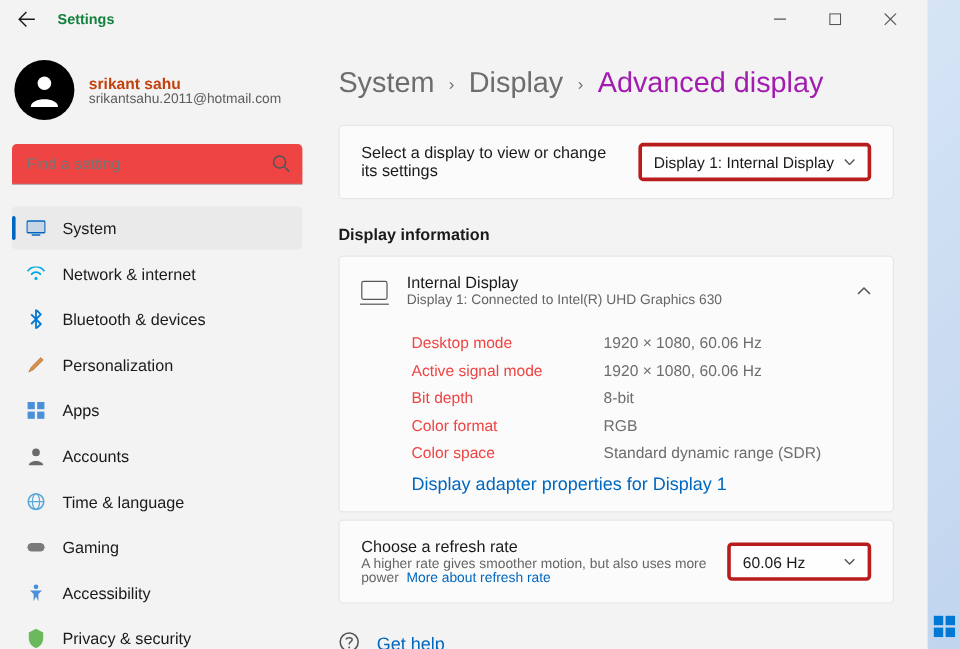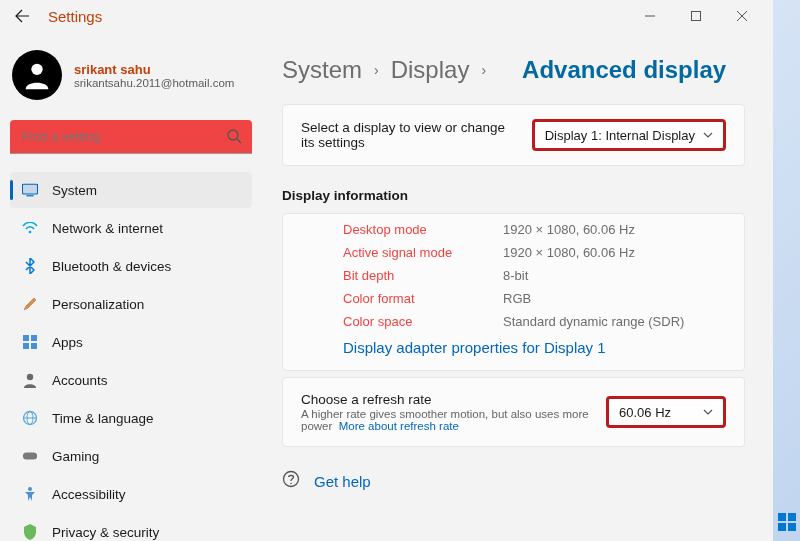--- a/index.html
+++ b/index.html
@@ -2,21 +2,21 @@
 <html><head>
   <meta charset="utf-8">
   <style>
     * { box-sizing: border-box; margin: 0; padding: 0; }
     body { font-family: "Segoe UI", -apple-system, sans-serif; font-size: 13px; color: #1a1a1a; background: #f3f3f3; width: 800px; height: 541px; overflow: hidden; position: relative; }
     
     .window { width: 773px; height: 541px; background: #f3f3f3; display: flex; flex-direction: column; }
     
     .titlebar { height: 32px; display: flex; align-items: center; padding: 0 8px; }
     .titlebar .back { width: 28px; height: 28px; display: flex; align-items: center; justify-content: center; cursor: pointer; border-radius: 4px; }
-    .titlebar .title { font-size: 15px; margin-left: 12px; color: #c2410c; }
+    .titlebar .title { font-size: 12px; margin-left: 12px; color: #15803d; font-weight: bold; }
     .titlebar .win-controls { margin-left: auto; display: flex; }
     .titlebar .wc { width: 46px; height: 32px; display: flex; align-items: center; justify-content: center; cursor: pointer; font-size: 8px; color: #555; }
     
     .content { flex: 1; display: flex; }
     
     .sidebar { width: 260px; padding: 0 8px 0 10px; }
     .profile { display: flex; align-items: center; padding: 18px 10px 20px 2px; gap: 12px; }
     .avatar { width: 50px; height: 50px; border-radius: 50%; background: #000; display: flex; align-items: center; justify-content: center; }
     .avatar svg { width: 34px; height: 34px; fill: #fff; }
     .profile-name { font-size: 13px; font-weight: 600; color: #c2410c; }
@@ -30,21 +30,21 @@
     .nav-item { height: 36px; display: flex; align-items: center; padding: 0 12px; border-radius: 4px; cursor: pointer; gap: 14px; position: relative; }
     .nav-item.active { background: #eaeaea; }
     .nav-item.active::before { content: ""; position: absolute; left: 0; top: 8px; bottom: 8px; width: 3px; background: #0067c0; border-radius: 2px; }
     .nav-item .nicon { width: 16px; height: 16px; display: flex; align-items: center; justify-content: center; }
     .nav-item .nlabel { font-size: 13.5px; }
     
     .main { flex: 1; padding: 24px 28px 0 22px; overflow: hidden; }
     .breadcrumb { display: flex; align-items: center; gap: 12px; margin-bottom: 20px; flex-wrap: wrap; }
     .breadcrumb .bc { font-size: 24px; color: #6d6d6d; cursor: pointer; }
     .breadcrumb .bcsep { font-size: 14px; color: #6d6d6d; }
-    .breadcrumb .bc.current { font-weight: 700; color: #0369a1; cursor: default; margin-left: 24px; }
+    .breadcrumb .bc.current { font-weight: 400; color: #a21caf; cursor: default; }
     
     .card { background: #fbfbfb; border: 1px solid #e6e6e6; border-radius: 4px; padding: 14px 18px; display: flex; align-items: center; gap: 16px; }
     .card-text { flex: 1; }
     .card-title { font-size: 13.5px; color: #1a1a1a; }
     .card-sub { font-size: 11.5px; color: #656565; margin-top: 1px; }
     
     .dropdown { height: 32px; min-width: 180px; background: #fefefe; border: 3px solid #b91c1c; border-radius: 4px; display: flex; align-items: center; padding: 0 10px; gap: 8px; cursor: pointer; font-size: 13px; }
     .dropdown .chev { margin-left: auto; }
     .dropdown.small { min-width: 120px; }
     
@@ -231,20 +231,30 @@
           <span>Display 1: Internal Display</span>
           <svg class="chev" width="10" height="6" viewBox="0 0 10 6">
               <path d="M1 1 L5 5 L9 1" stroke="#555" stroke-width="1.2" fill="none"></path>
             </svg>
         </div>
       </div>
 
       <div class="section-hdr">Display information</div>
 
       <div class="expander">
+        <div class="exp-hdr">
+          <div class="exp-icon"></div>
+          <div class="card-text">
+            <div class="card-title">Internal Display</div>
+            <div class="card-sub">Display 1: Connected to Intel(R) UHD Graphics 630</div>
+          </div>
+          <svg class="chev-up" width="12" height="7" viewBox="0 0 12 7">
+              <path d="M1 6 L6 1 L11 6" stroke="#555" stroke-width="1.3" fill="none"></path>
+            </svg>
+        </div>
         <div class="exp-body">
           <div class="info-row">
               <div class="info-label">Desktop mode</div>
               <div class="info-value">1920 × 1080, 60.06 Hz</div>
             </div>
           <div class="info-row">
               <div class="info-label">Active signal mode</div>
               <div class="info-value">1920 × 1080, 60.06 Hz</div>
             </div>
           <div class="info-row">

